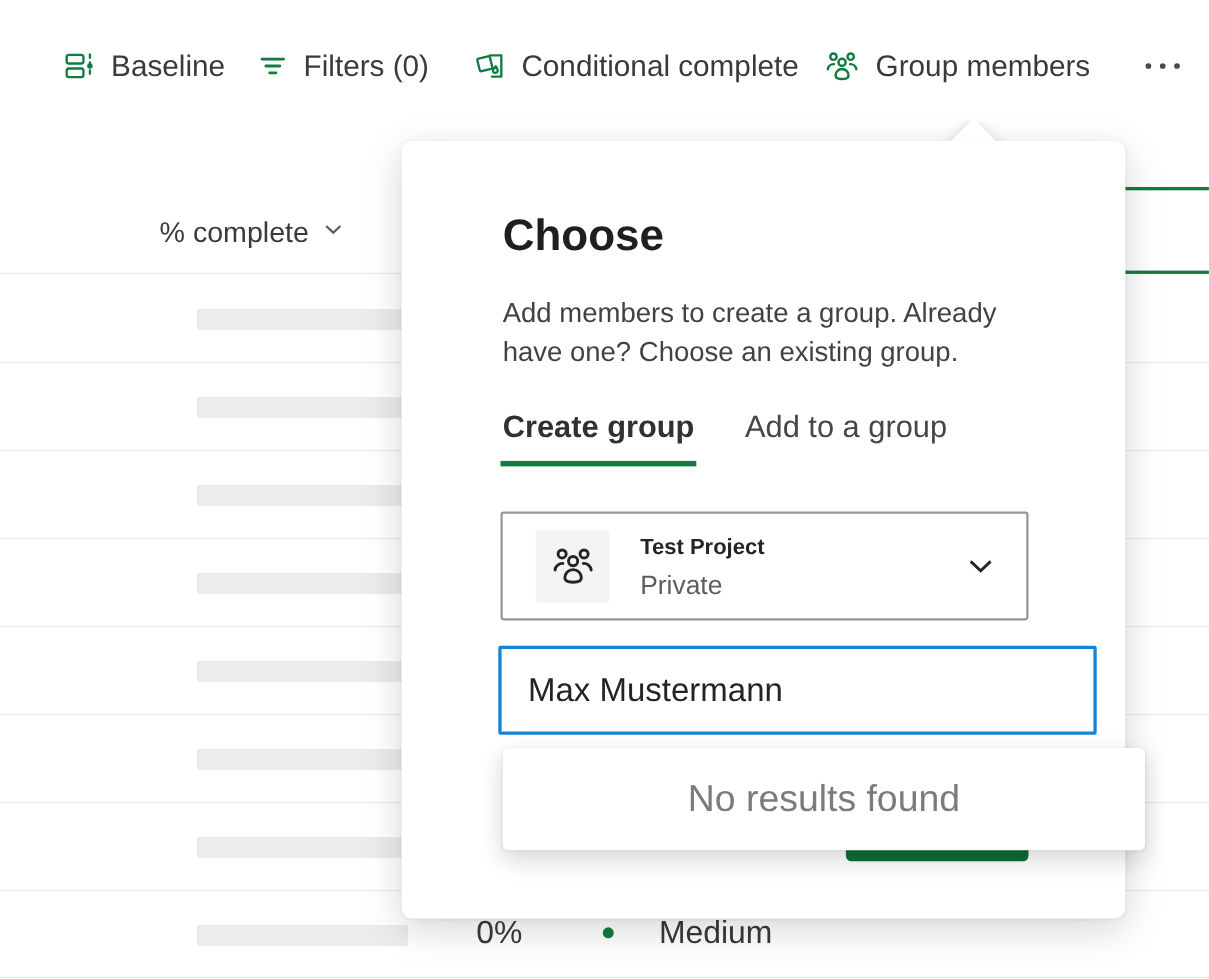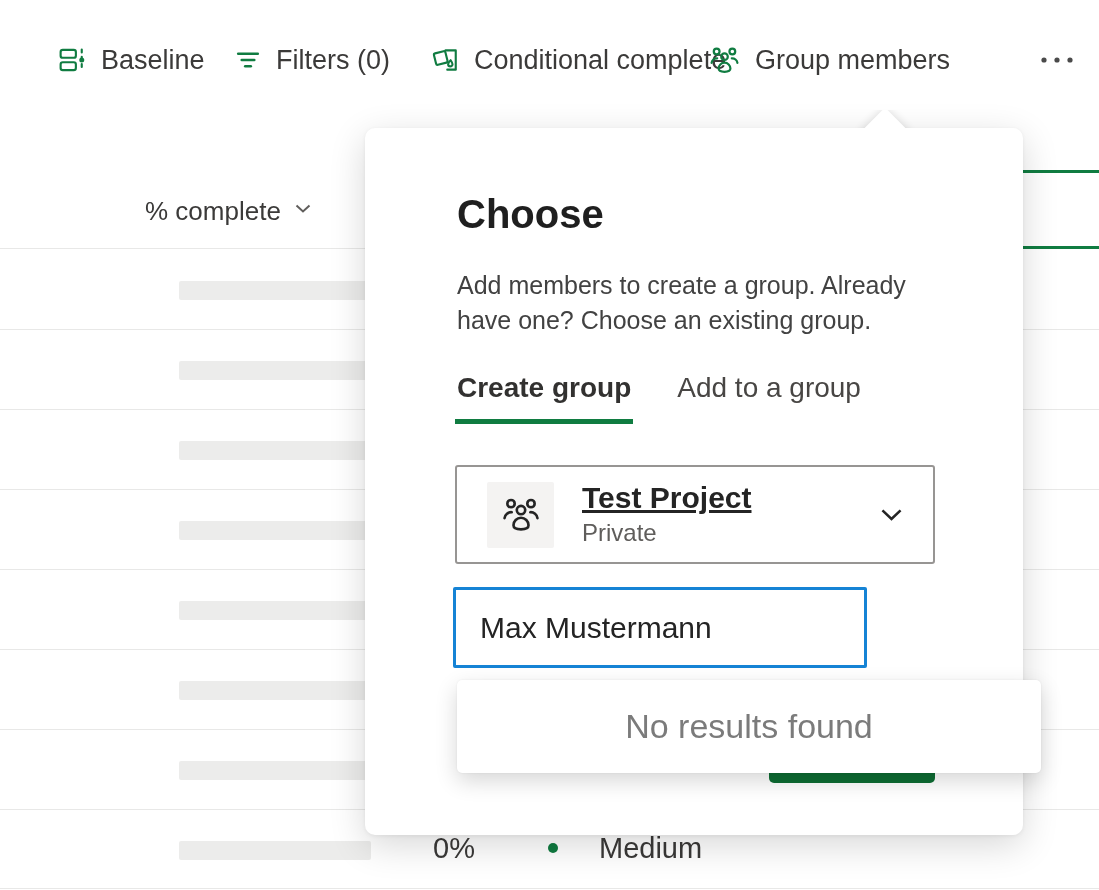--- a/index.html
+++ b/index.html
@@ -38,25 +38,25 @@
   .popup-desc{position:absolute;left:92px;top:140px;width:505px;font-size:25px;line-height:35px;color:#424242;}
   .tabs{position:absolute;left:90px;top:244px;display:flex;gap:42px;align-items:center;}
   .tab{font-size:28px;color:#484644;padding:0 2px 15px 2px;border-bottom:5px solid transparent;cursor:pointer;}
   .tab.selected{color:#323130;font-weight:700;border-bottom-color:#107c41;}
 
   .gdrop{position:absolute;left:90px;top:337px;width:480px;height:99px;box-sizing:border-box;
          border:2px solid #979593;border-radius:3px;background:#fff;display:flex;align-items:center;
          padding:0 26px 0 30px;gap:28px;cursor:pointer;}
   .gdrop-icon{width:67px;height:66px;background:#f4f3f2;border-radius:2px;display:flex;
               align-items:center;justify-content:center;flex:0 0 auto;color:#242424;}
-  .gdrop-name{font-size:30px;font-weight:700;color:#242424;line-height:34px;text-decoration:underline;}
+  .gdrop-name{font-size:20px;font-weight:700;color:#242424;line-height:34px;}
   .gdrop-priv{font-size:24px;color:#5f5d5b;line-height:30px;margin-top:3px;}
   .gdrop-chev{margin-left:auto;color:#242424;display:flex;}
 
-  .member-input{position:absolute;left:88px;top:459px;width:414px;height:81px;box-sizing:border-box;
+  .member-input{position:absolute;left:88px;top:459px;width:544px;height:81px;box-sizing:border-box;
                 border:3px solid #1583d5;border-radius:2px;background:#fff;padding:0 24px;
                 font-size:30px;color:#242424;font-family:"Liberation Sans",sans-serif;outline:none;}
 
   .create-btn{position:absolute;left:404px;top:610px;width:166px;height:45px;background:#0e6e34;
               border:none;border-radius:5px;cursor:pointer;z-index:1;}
 
   .results-card{position:absolute;left:457px;top:680px;width:584px;height:93px;background:#fff;
                 border-radius:5px;box-shadow:0 8px 22px rgba(0,0,0,.16),0 0 2px rgba(0,0,0,.08);
                 z-index:30;display:flex;align-items:center;justify-content:center;}
   .results-msg{font-size:34px;color:#7b7b7b;}
@@ -128,21 +128,21 @@
       <path d="M12.4 4.3h8.2v15.4h-6.8"></path>
       <g transform="rotate(-14 8.6 10.4)">
           <rect x="3.9" y="5.7" width="9.4" height="9.4" rx="1.2"></rect>
         </g>
       <path d="M16.5 12.2c1 1.4 1.5 2.3 1.5 3.1a1.75 1.75 0 1 1-3.5 0c0-.8.5-1.7 2-3.1z"></path>
     </svg>
   </span>
   <span>Conditional complete</span>
 </div>
 
-<div class="tb-item" style="left:708px">
+<div class="tb-item" style="left:749px">
   <span class="tb-green" style="display:flex;">
     <svg width="33" height="33" viewBox="0 0 24 24" fill="none" stroke="currentColor" stroke-width="1.6" stroke-linecap="round">
       <circle cx="6.3" cy="5.5" r="2.1"></circle>
       <circle cx="17.7" cy="5.5" r="2.1"></circle>
       <circle cx="12" cy="9.2" r="2.4"></circle>
       <path d="M7.7 17.9a4.3 4.3 0 0 1 8.6 0c0 1.5-1.9 2.3-4.3 2.3s-4.3-.8-4.3-2.3z"></path>
       <path d="M2.6 13.8a3.9 3.9 0 0 1 4.1-3.4"></path>
       <path d="M21.4 13.8a3.9 3.9 0 0 0-4.1-3.4"></path>
     </svg>
   </span>

